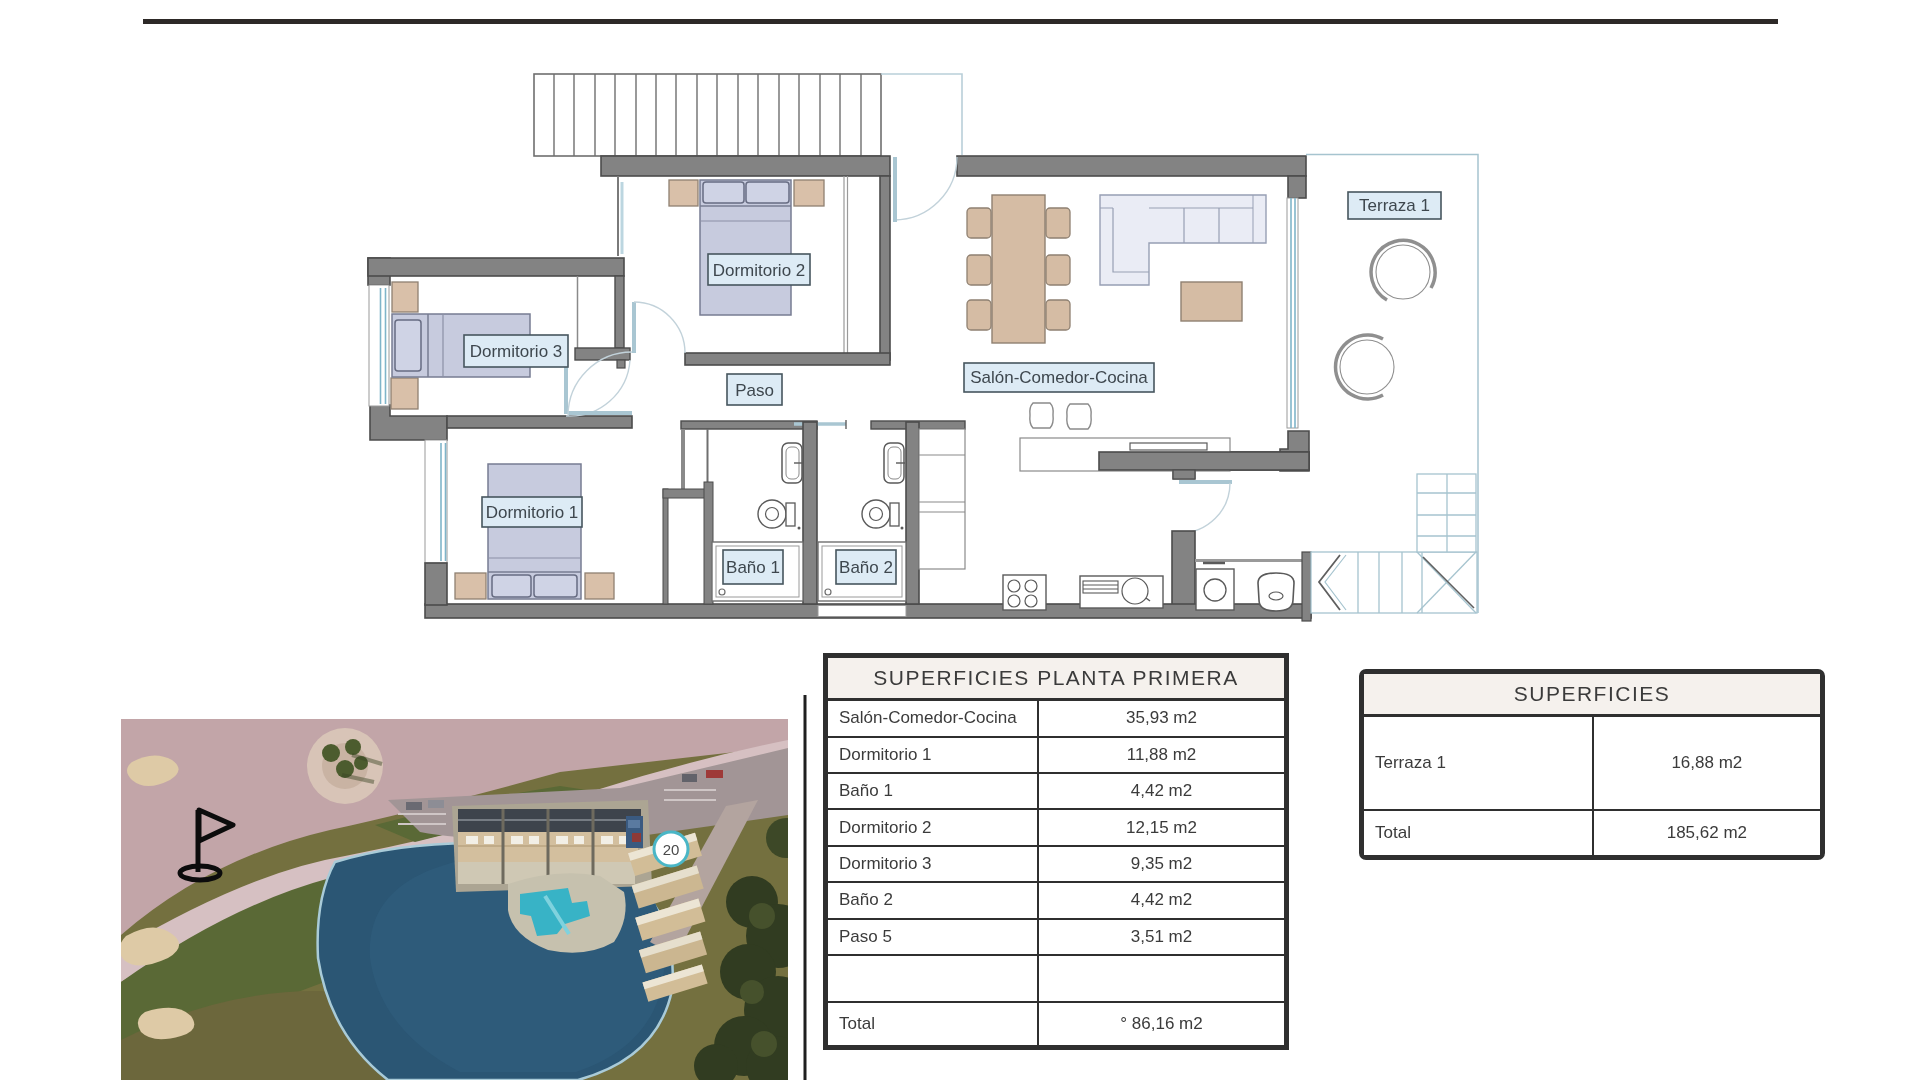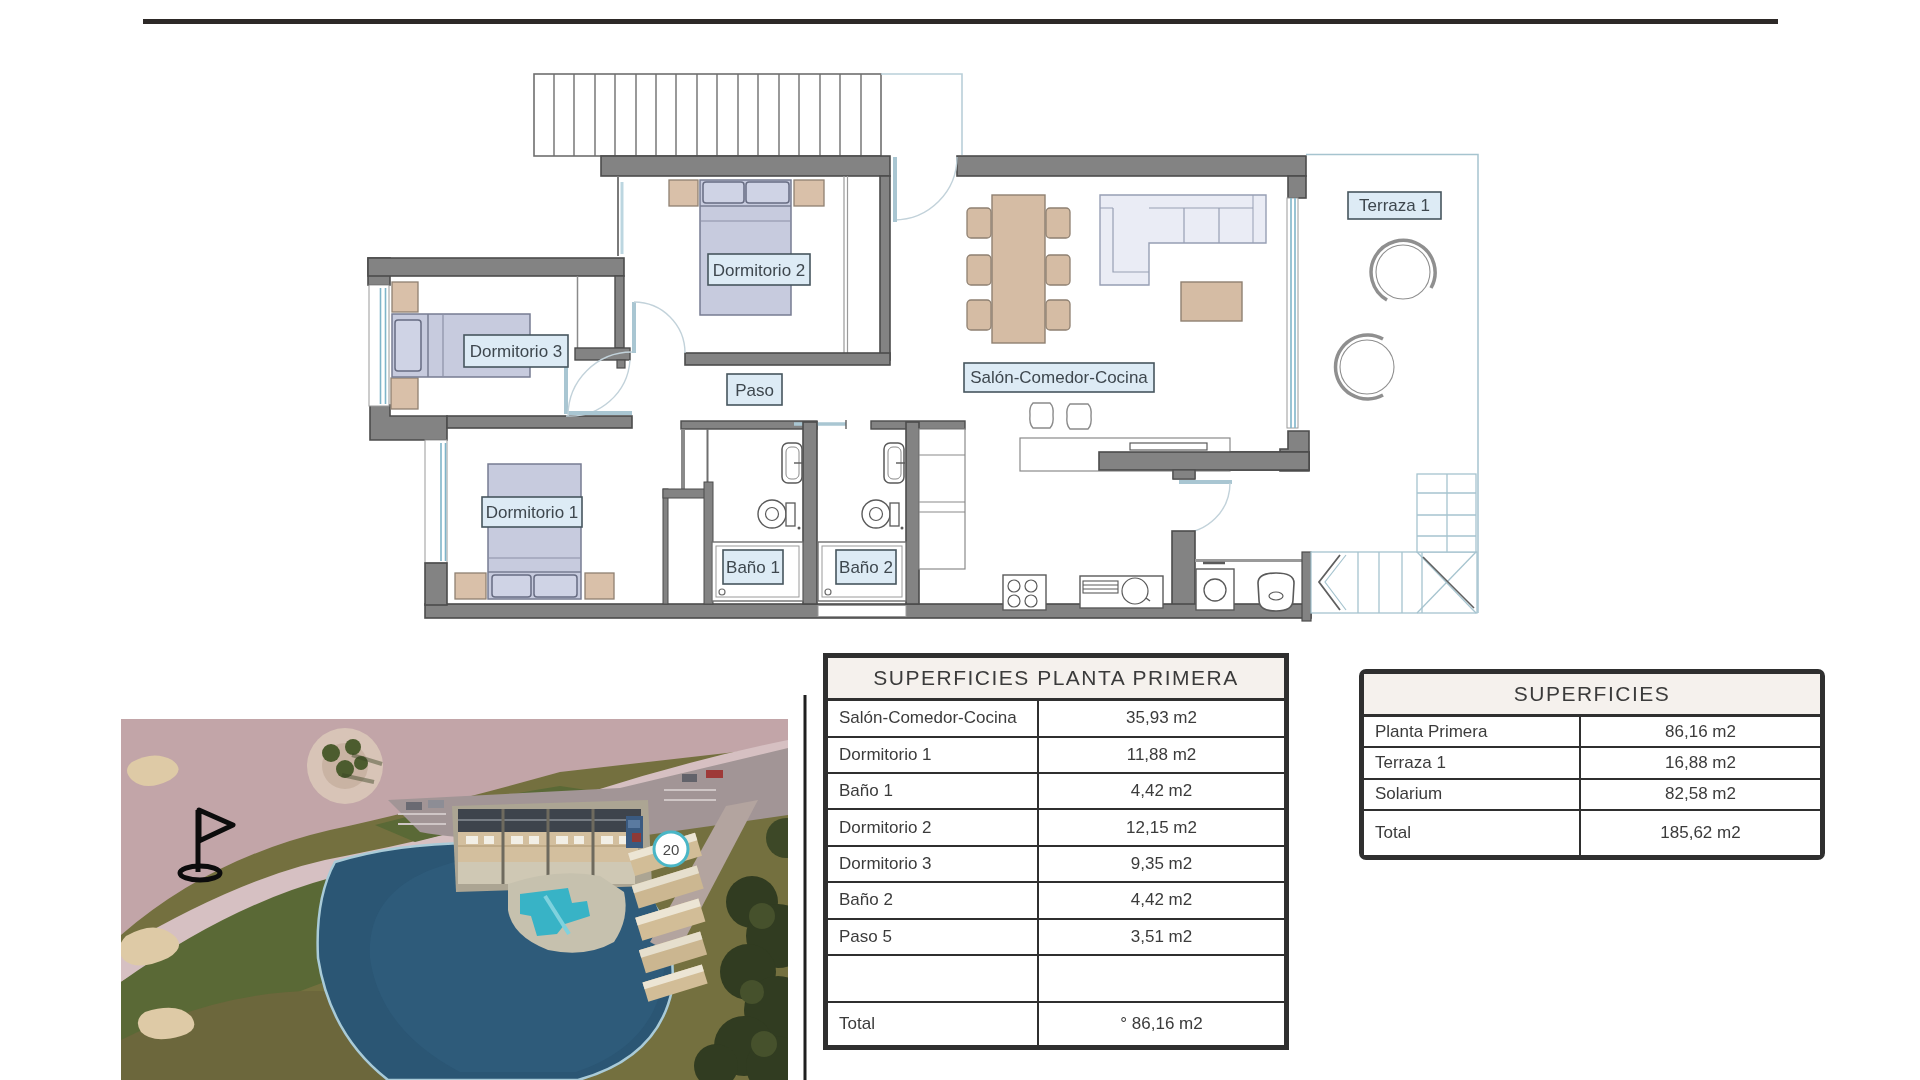--- a/index.html
+++ b/index.html
@@ -533,30 +533,22 @@
       </table>
 </div>
 
 <div class="stable" id="t2" style="left:1359px;top:669px;width:460px;height:185px;border-radius:7px;">
 <table style="width:100%;height:100%;">
 <tbody>
           <tr>
             <td class="hdr" colspan="2" style="height:38px;">SUPERFICIES</td>
           </tr>
 <tr>
-            <td class="lbl" style="width:203px;">Planta Primera</td>
-            <td class="val">86,16 m2</td>
-          </tr>
-<tr>
             <td class="lbl">Terraza 1</td>
             <td class="val">16,88 m2</td>
-          </tr>
-<tr>
-            <td class="lbl">Solarium</td>
-            <td class="val">82,58 m2</td>
           </tr>
 <tr>
             <td class="lbl" style="height:42px;">Total</td>
             <td class="val">185,62 m2</td>
           </tr>
 </tbody>
       </table>
 </div>
 
 </div>

